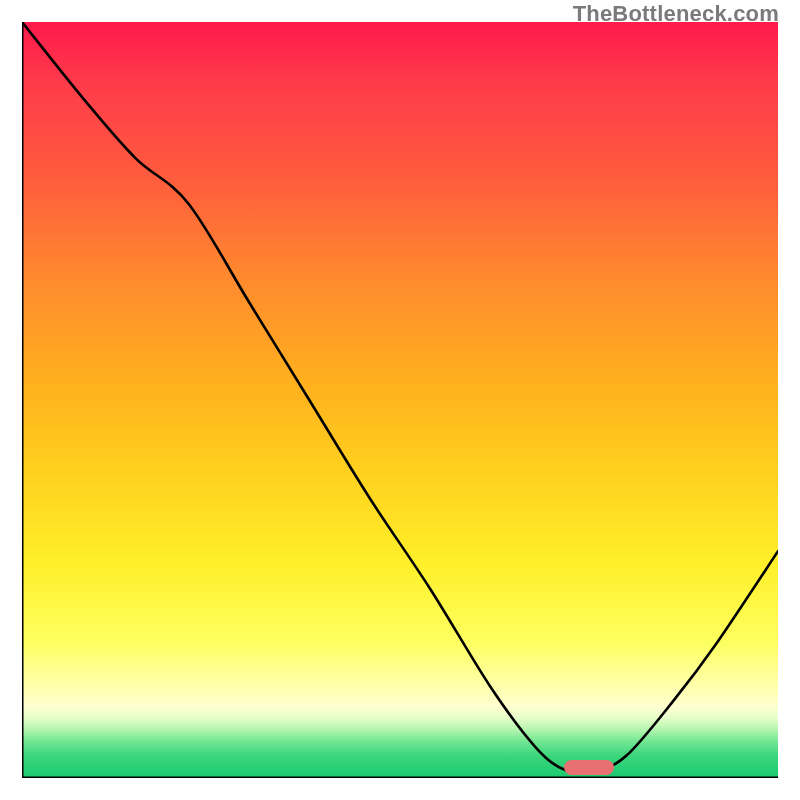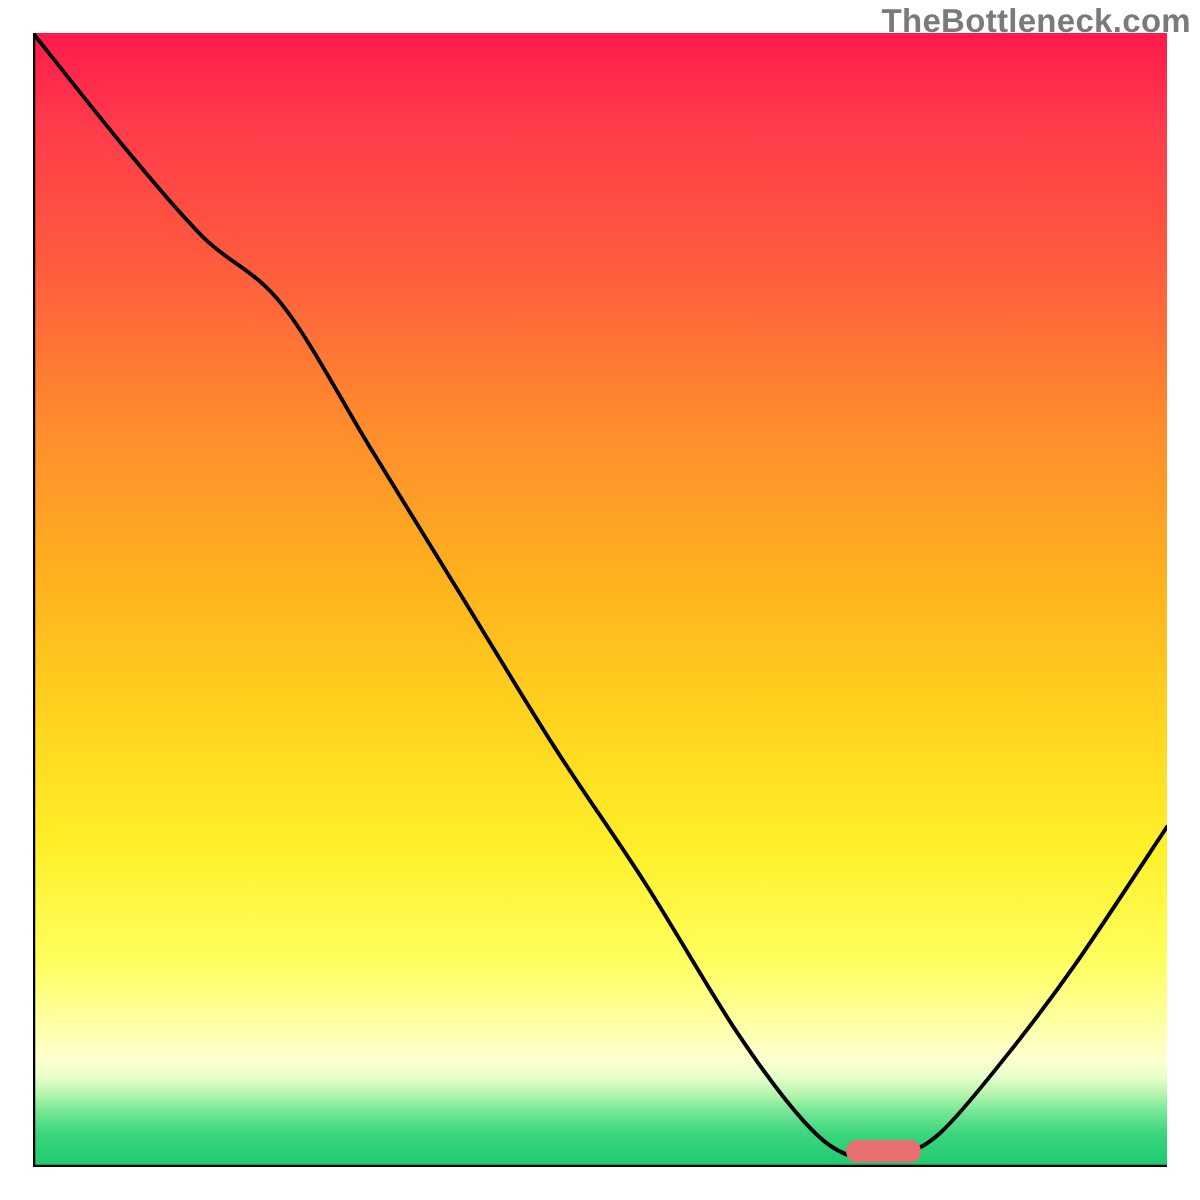--- a/index.html
+++ b/index.html
@@ -58,21 +58,21 @@
   .marker {
     position: absolute;
     width: 50px;
     height: 15px;
     background: #e87070;
     border-radius: 8px;
   }
   .watermark {
     position: absolute;
     top: 1px;
-    right: 6px;
+    right: 21px;
     font-size: 22px;
     font-weight: 600;
     color: #7a7a7a;
     letter-spacing: 0.2px;
   }
 </style>
 </head>
 <body>
 
 <div class="container">

